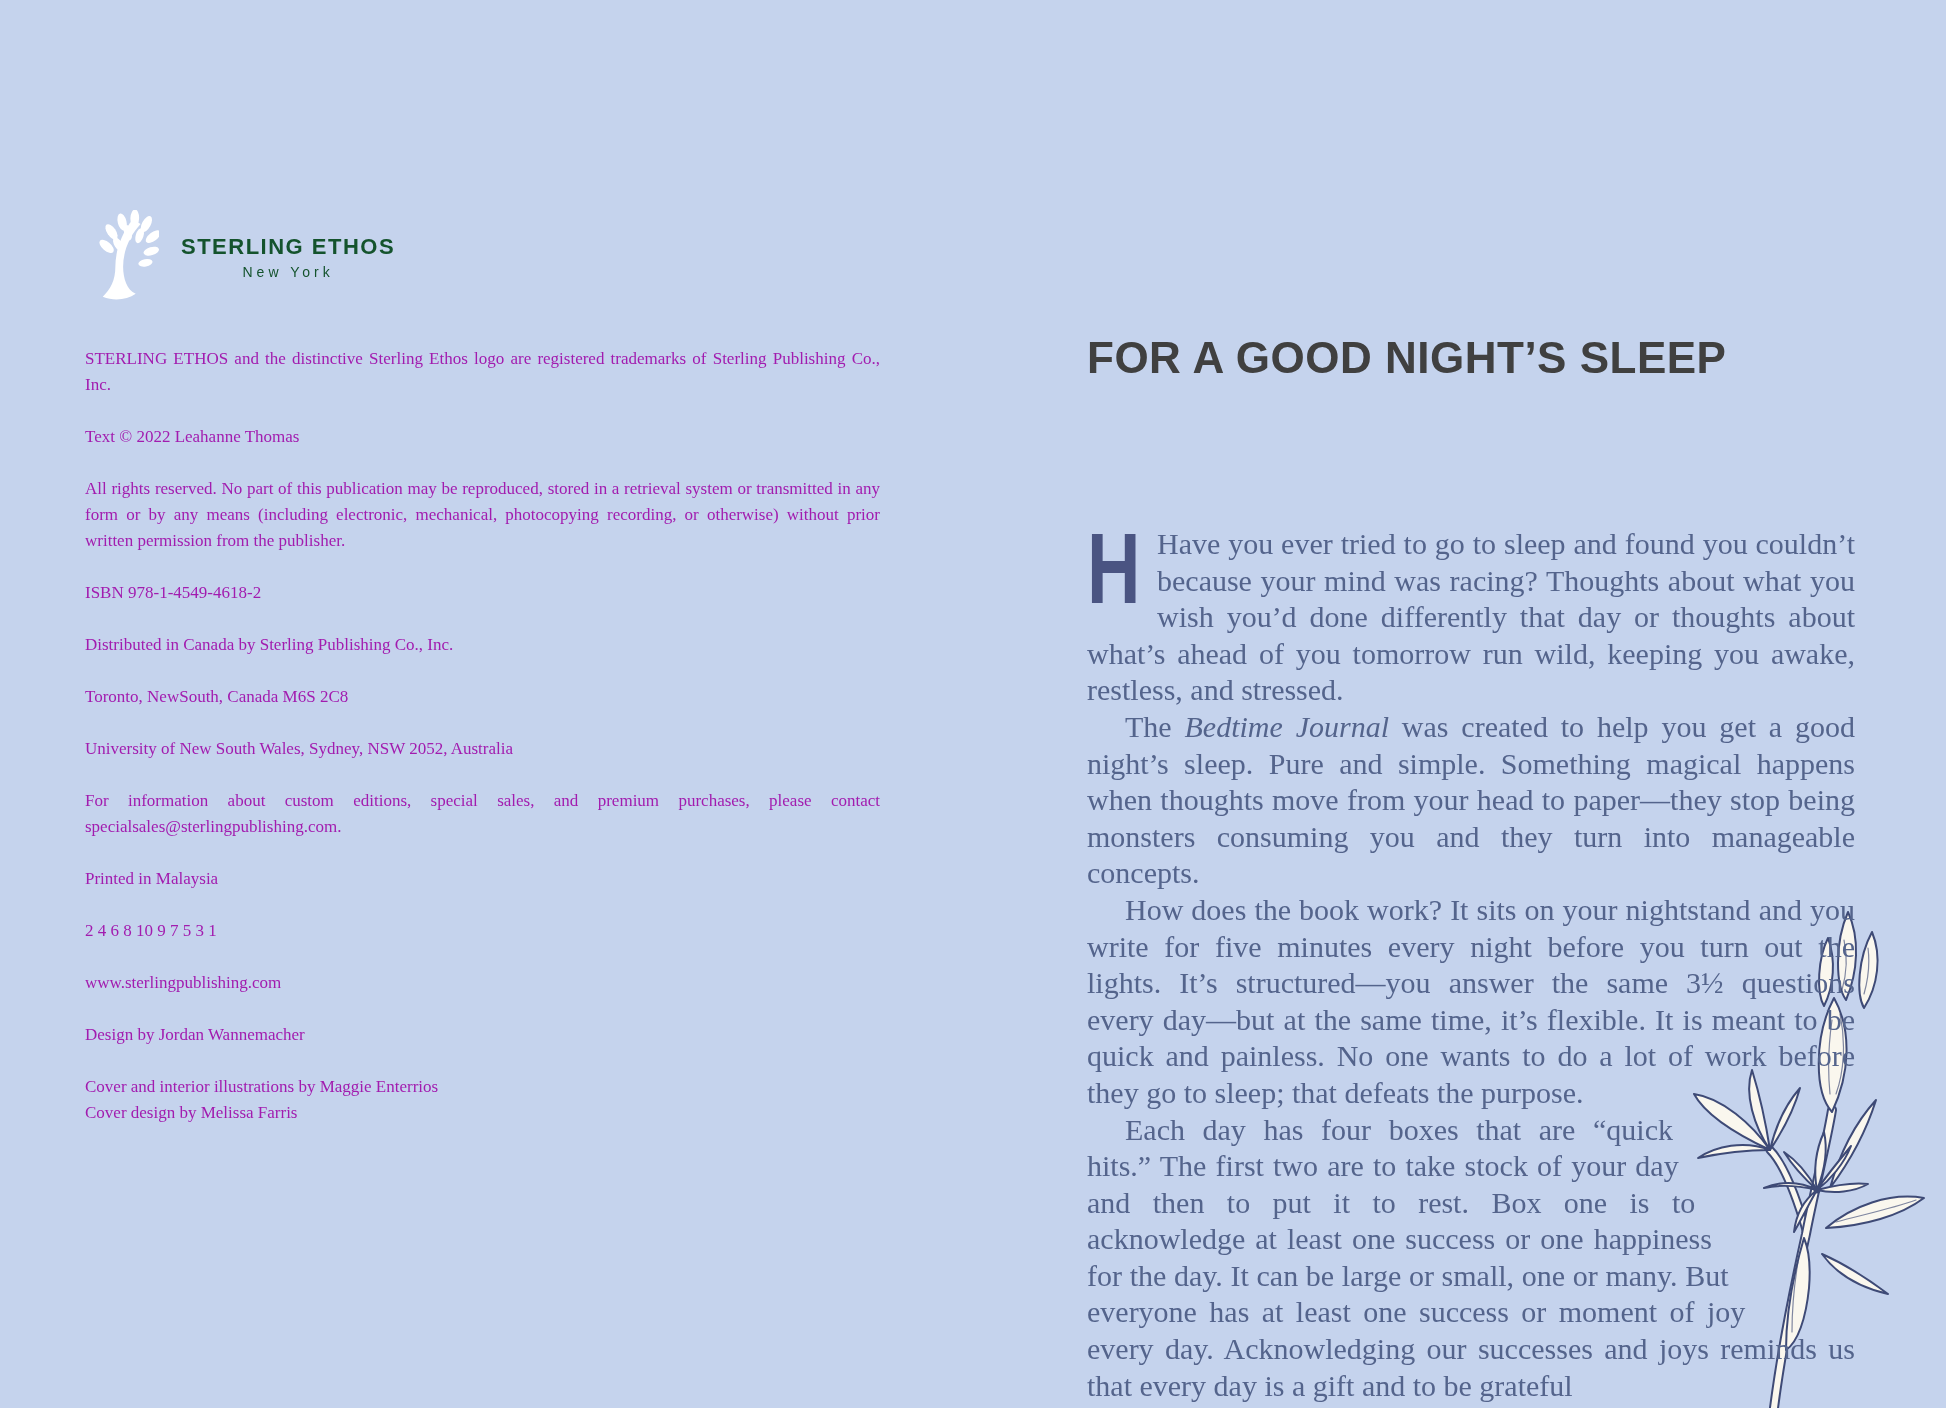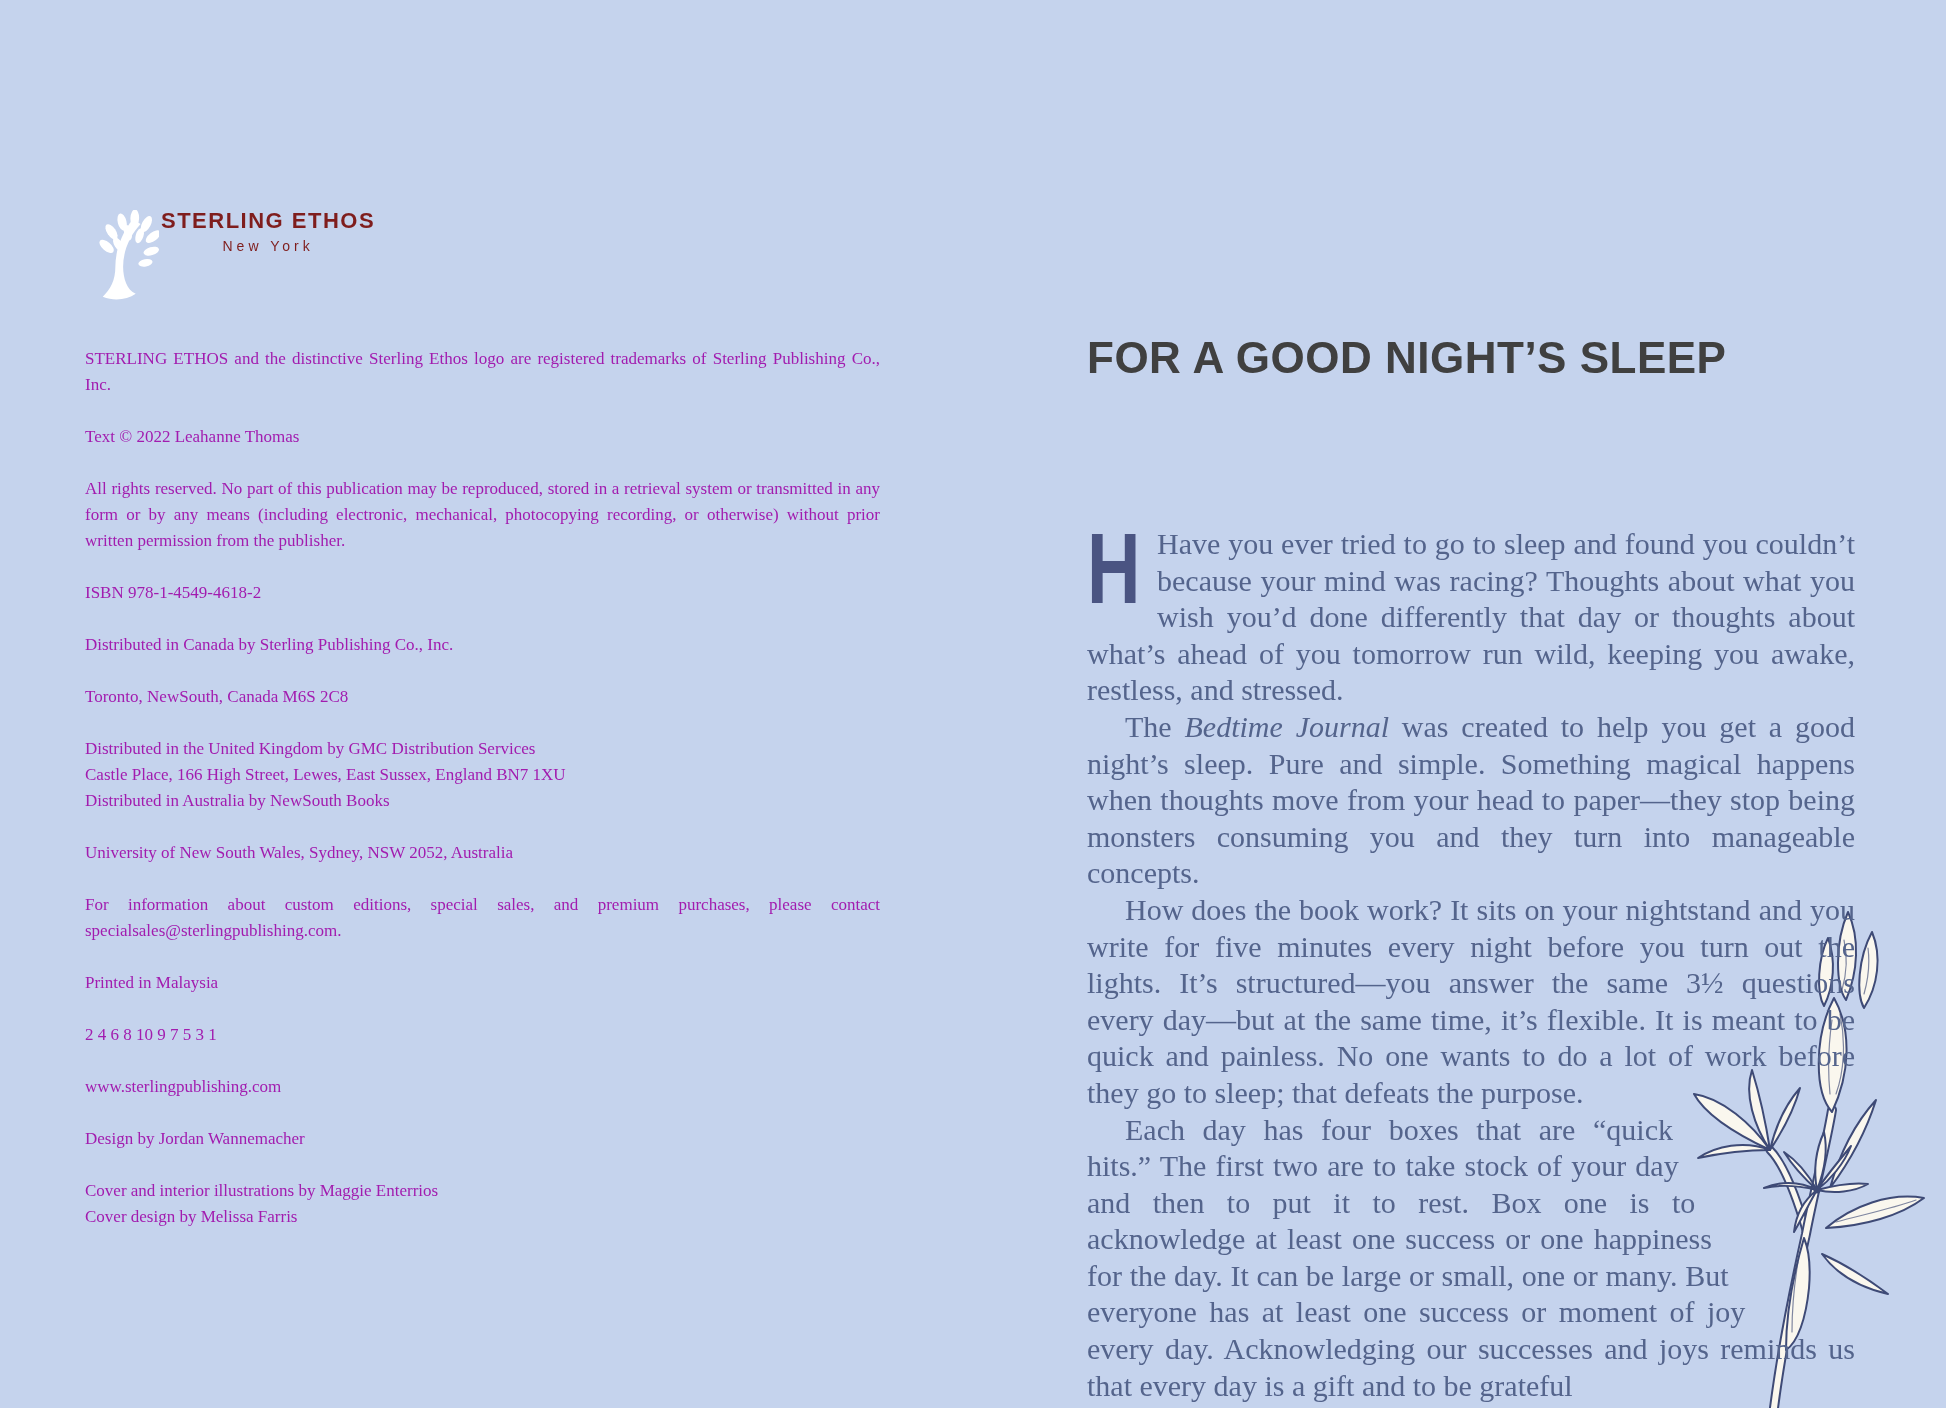--- a/index.html
+++ b/index.html
@@ -17,24 +17,24 @@
   
   .page-left {
     position: absolute;
     left: 85px; top: 0;
     width: 795px;
   }
   .logo {
     margin-top: 210px;
     margin-left: 10px;
     display: flex;
-    align-items: flex-start;
-    gap: 2px;
+    align-items: center;
+    gap: 22px;
     height: 94px;
-    color: #7f1d1d;
+    color: #14532d;
   }
   .logo svg { display: block; }
   .logo-text {
     display: flex;
     flex-direction: column;
     align-items: center;
     padding-bottom: 0px;
   }
   .logo-brand {
     font-family: "Liberation Sans", sans-serif;
@@ -151,21 +151,20 @@
       </span>
     </div>
 
     <div class="copyright-blocks">
         <p class="justify">STERLING ETHOS and the distinctive Sterling Ethos logo are registered trademarks of Sterling Publishing Co., Inc.</p>
         <p>Text © 2022 Leahanne Thomas</p>
         <p class="justify">All rights reserved. No part of this publication may be reproduced, stored in a retrieval system or transmitted in any form or by any means (including electronic, mechanical, photocopying recording, or otherwise) without prior written permission from the publisher.</p>
         <p>ISBN 978-1-4549-4618-2</p>
         <p>Distributed in Canada by Sterling Publishing Co., Inc.</p>
         <p>Toronto, NewSouth, Canada M6S 2C8</p>
-        <p>Distributed in the United Kingdom by GMC Distribution Services<br>Castle Place, 166 High Street, Lewes, East Sussex, England BN7 1XU<br>Distributed in Australia by NewSouth Books</p>
         <p>University of New South Wales, Sydney, NSW 2052, Australia</p>
         <p class="justify">For information about custom editions, special sales, and premium purchases, please contact specialsales@sterlingpublishing.com.</p>
         <p>Printed in Malaysia</p>
         <p>2 4 6 8 10 9 7 5 3 1</p>
         <p>www.sterlingpublishing.com</p>
         <p>Design by Jordan Wannemacher</p>
         <p>Cover and interior illustrations by Maggie Enterrios<br>Cover design by Melissa Farris</p>
       </div>
   </section>
 

